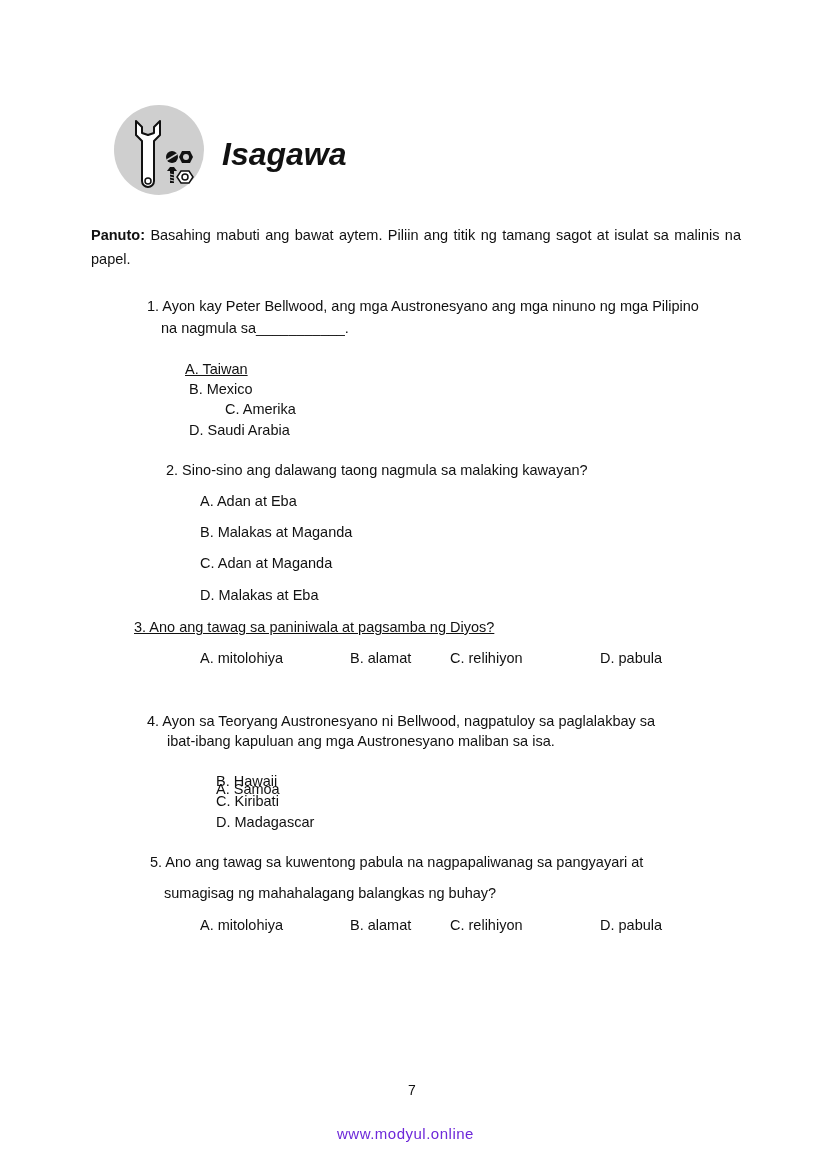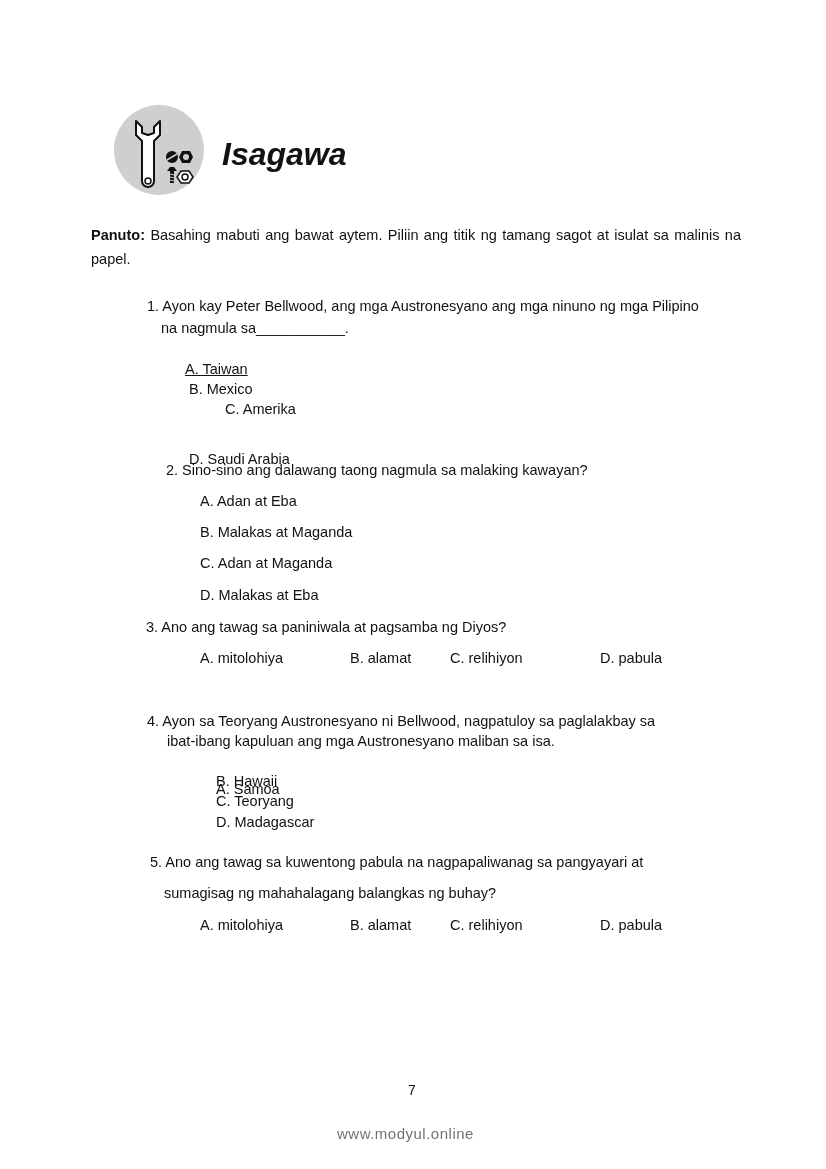--- a/index.html
+++ b/index.html
@@ -5,21 +5,21 @@
   html, body { margin: 0; padding: 0; background: #ffffff; }
   body { width: 826px; height: 1169px; position: relative; overflow: hidden;
          font-family: "Liberation Sans", sans-serif; color: #111; font-size: 14.5px; }
   .abs { position: absolute; white-space: nowrap; }
   .icon-circle { position: absolute; left: 114px; top: 105px; width: 90px; height: 90px;
                  border-radius: 50%; background: #cfcfcf; }
   .title { left: 222px; top: 136px; font-size: 32px; font-weight: bold; font-style: italic; }
   .instr { left: 91px; top: 223px; width: 650px; line-height: 24px; white-space: normal; text-align: justify; }
   .instr b { font-weight: bold; }
   .page-num { left: 408px; top: 1082px; font-size: 14px; }
-  .watermark { left: 337px; top: 1125px; font-size: 15px; color: #737373; letter-spacing: 0.5px; }
+  .watermark { left: 337px; top: 1125px; font-size: 15px; color: #6d28d9; letter-spacing: 0.5px; }
 </style>
 </head>
 <body>
 
 <div class="icon-circle">
   <svg width="90" height="90" viewBox="0 0 90 90">
 
     <path d="M22 16 L22 30 L28 36 L28 76 A6 6 0 0 0 40 76 L40 36 L46 30 L46 16 L40 22 L40 28 L34 30 L28 28 L28 22 Z" fill="#ffffff" stroke="#111" stroke-width="2" stroke-linejoin="round"></path>
     <circle cx="34" cy="76" r="3" fill="#ffffff" stroke="#111" stroke-width="1.5"></circle>
 
@@ -42,45 +42,45 @@
 <div class="abs title">Isagawa</div>
 
 <div class="abs instr"><b>Panuto:</b><span> Basahing mabuti ang bawat aytem. Piliin ang titik ng tamang sagot at isulat sa malinis na papel.</span></div>
 
 <div>
   <div class="abs" style="left:147px; top:298px;">1. Ayon kay Peter Bellwood, ang mga Austronesyano ang mga ninuno ng  mga     Pilipino</div>
   <div class="abs" style="left:161px; top:313px;margin-top:7px;">na nagmula sa___________.</div>
   <div class="abs" style="left:185px; top:361px;text-decoration:underline;">A. Taiwan</div>
   <div class="abs" style="left:189px; top:381px;">B.  Mexico</div>
   <div class="abs" style="left:189px; top:401px;margin-left:36px;">C. Amerika</div>
-  <div class="abs" style="left:189px; top:422px;margin-top:29px;">D. Saudi Arabia</div>
+  <div class="abs" style="left:189px; top:422px;">D. Saudi Arabia</div>
 </div>
 
 <div>
   <div class="abs" style="left:166px; top:462px;">2. Sino-sino ang dalawang taong nagmula sa malaking kawayan?</div>
   <div class="abs" style="left:200px; top:493px;">A. Adan at Eba</div>
   <div class="abs" style="left:200px; top:524px;">B. Malakas at Maganda</div>
   <div class="abs" style="left:200px; top:555px;">C. Adan at Maganda</div>
   <div class="abs" style="left:200px; top:587px;">D. Malakas at Eba</div>
 </div>
 
 <div>
-  <div class="abs" style="left:146px; top:619px;">3. Ano ang tawag sa paniniwala at pagsamba ng Diyos?</div>
+  <div class="abs" style="left:134px; top:619px;text-decoration:underline;">3. Ano ang tawag sa paniniwala at pagsamba ng Diyos?</div>
   <div class="abs" style="left:200px; top:650px;">A. mitolohiya</div>
   <div class="abs" style="left:350px; top:650px;">B. alamat</div>
   <div class="abs" style="left:450px; top:650px;">C. relihiyon</div>
   <div class="abs" style="left:600px; top:650px;">D. pabula</div>
 </div>
 
 <div>
   <div class="abs" style="left:147px; top:713px;">4. Ayon sa Teoryang Austronesyano ni Bellwood, nagpatuloy sa paglalakbay sa</div>
   <div class="abs" style="left:167px; top:733px;">ibat-ibang kapuluan ang mga Austronesyano maliban sa isa.</div>
   <div class="abs" style="left:216px; top:753px;margin-top:28px;">A. Samoa</div>
   <div class="abs" style="left:216px; top:773px;">B. Hawaii</div>
-  <div class="abs" style="left:216px; top:793px;">C. Teoryang</div>
+  <div class="abs" style="left:216px; top:793px;">C. Kiribati</div>
   <div class="abs" style="left:216px; top:814px;">D. Madagascar</div>
 </div>
 
 <div>
   <div class="abs" style="left:150px; top:854px;">5. Ano ang tawag sa kuwentong pabula na nagpapaliwanag sa pangyayari at</div>
   <div class="abs" style="left:164px; top:885px;">sumagisag ng mahahalagang balangkas ng buhay?</div>
   <div class="abs" style="left:200px; top:917px;">A. mitolohiya</div>
   <div class="abs" style="left:350px; top:917px;">B. alamat</div>
   <div class="abs" style="left:450px; top:917px;">C. relihiyon</div>
   <div class="abs" style="left:600px; top:917px;">D. pabula</div>

